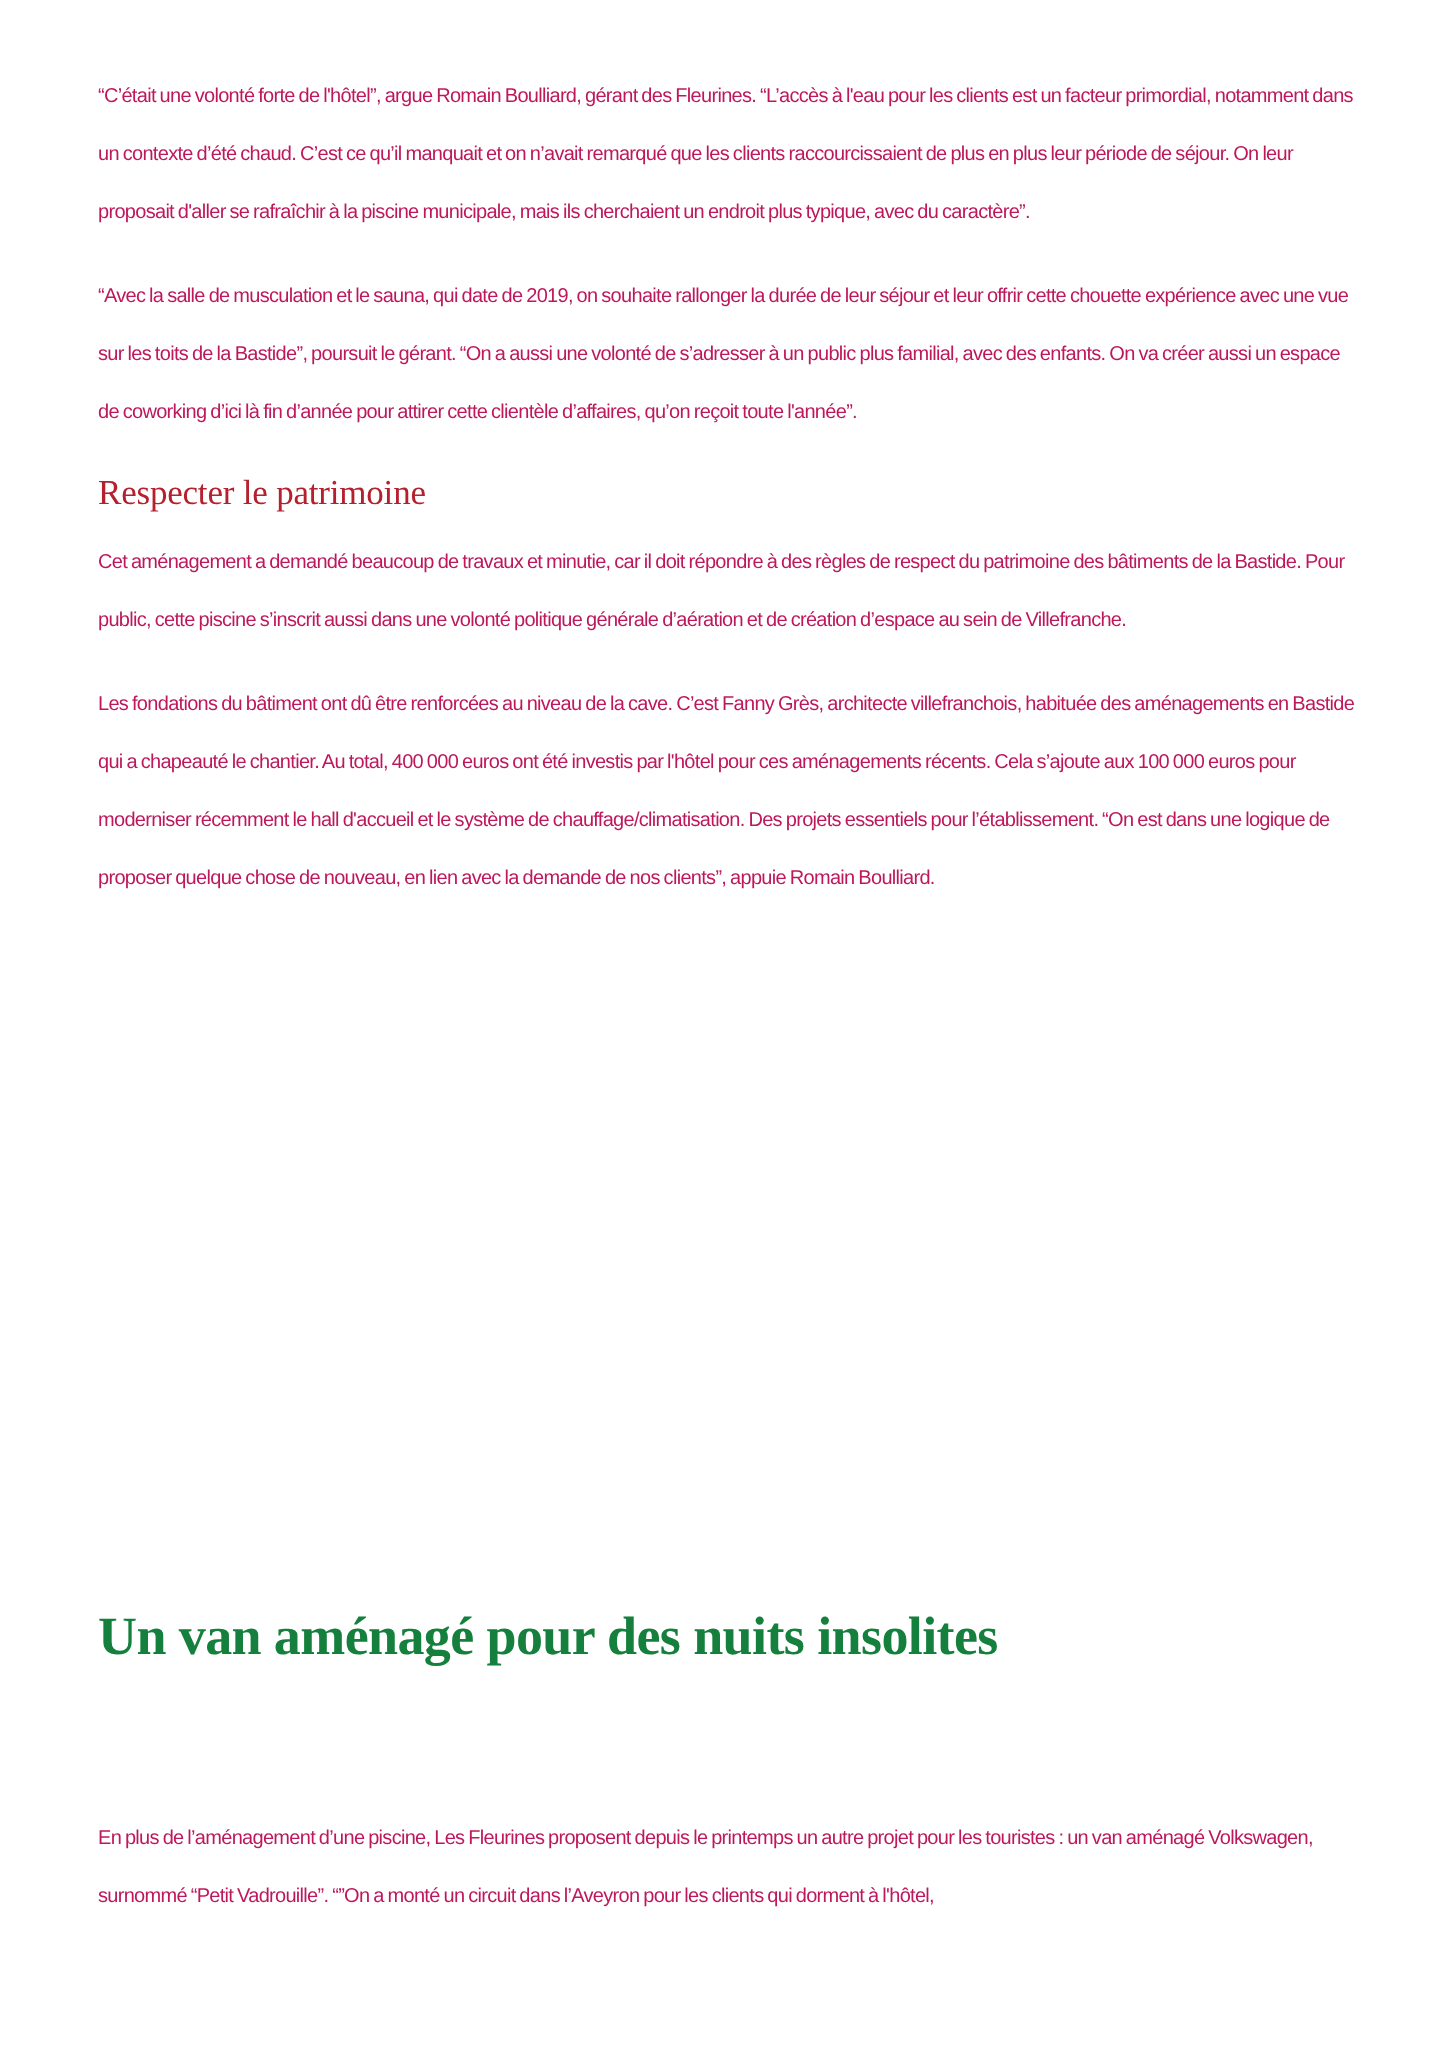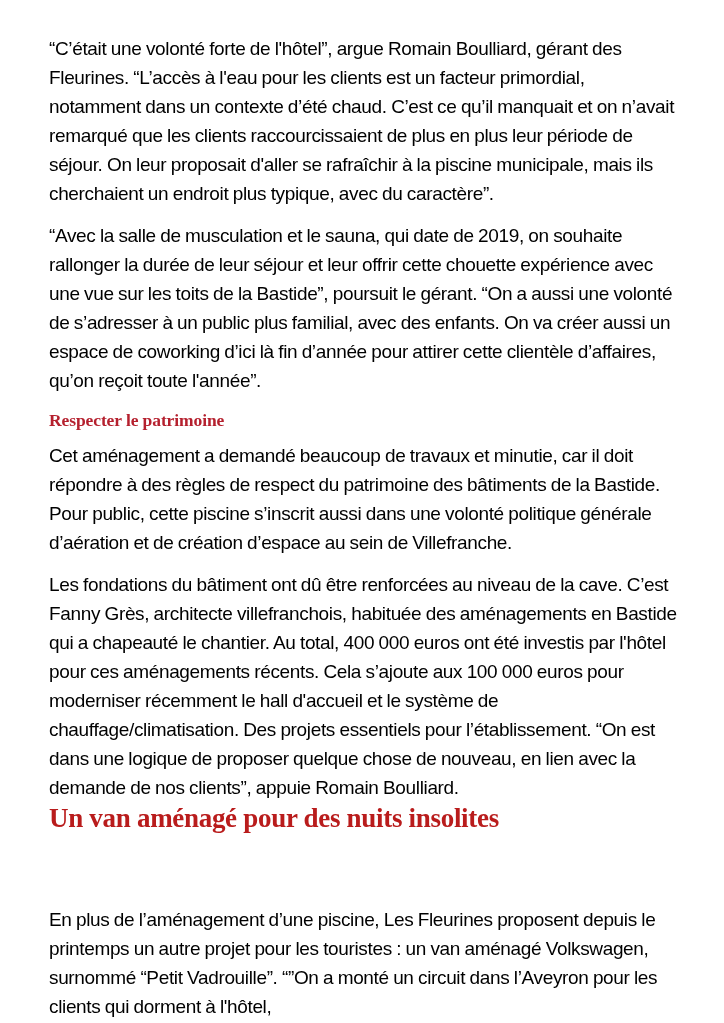--- a/index.html
+++ b/index.html
@@ -16,45 +16,45 @@
     .article {
       position: absolute;
       left: 49px;
       top: 34px;
       width: 630px;
       color: #1a1a1a;
       font-family: "Liberation Sans", sans-serif;
     }
     .para {
       margin: 0 0 13px 0;
-      font-size: 19px;
+      font-size: 10px;
       line-height: 29px;
       letter-spacing: -0.35px;
       word-spacing: -0.5px;
-      color: #000000;
+      color: #be185d;
     }
     .subhead {
       margin: 4px 0 9px 0;
       font-family: "Liberation Serif", "DejaVu Serif", serif;
-      font-weight: bold;
+      font-weight: normal;
       font-size: 17.5px;
       line-height: 24px;
       color: #b5202e;
       letter-spacing: -0.1px;
     }
     .h2 {
       margin: 0;
       position: absolute;
       left: 49px;
       top: 800px;
       font-family: "Liberation Serif", "DejaVu Serif", serif;
       font-weight: bold;
       font-size: 27px;
       line-height: 36px;
-      color: #b91c1c;
+      color: #15803d;
       letter-spacing: -0.3px;
     }
     .after-h2 {
       position: absolute;
       left: 49px;
       top: 876px;
       width: 630px;
       font-family: Liberation Sans, sans-serif;
       margin-top: 29px;
     }

